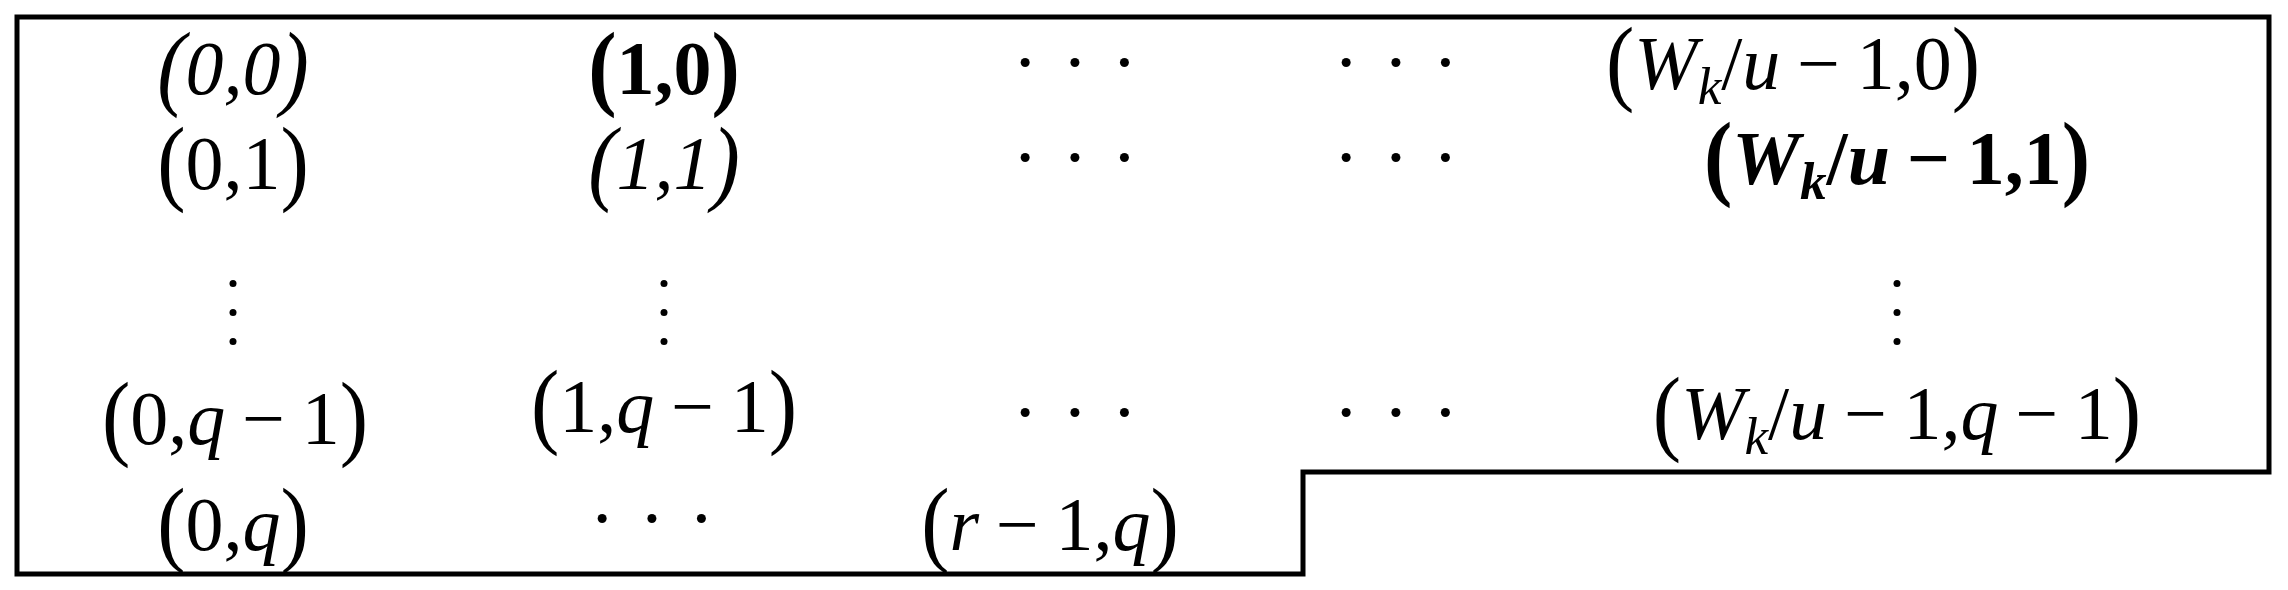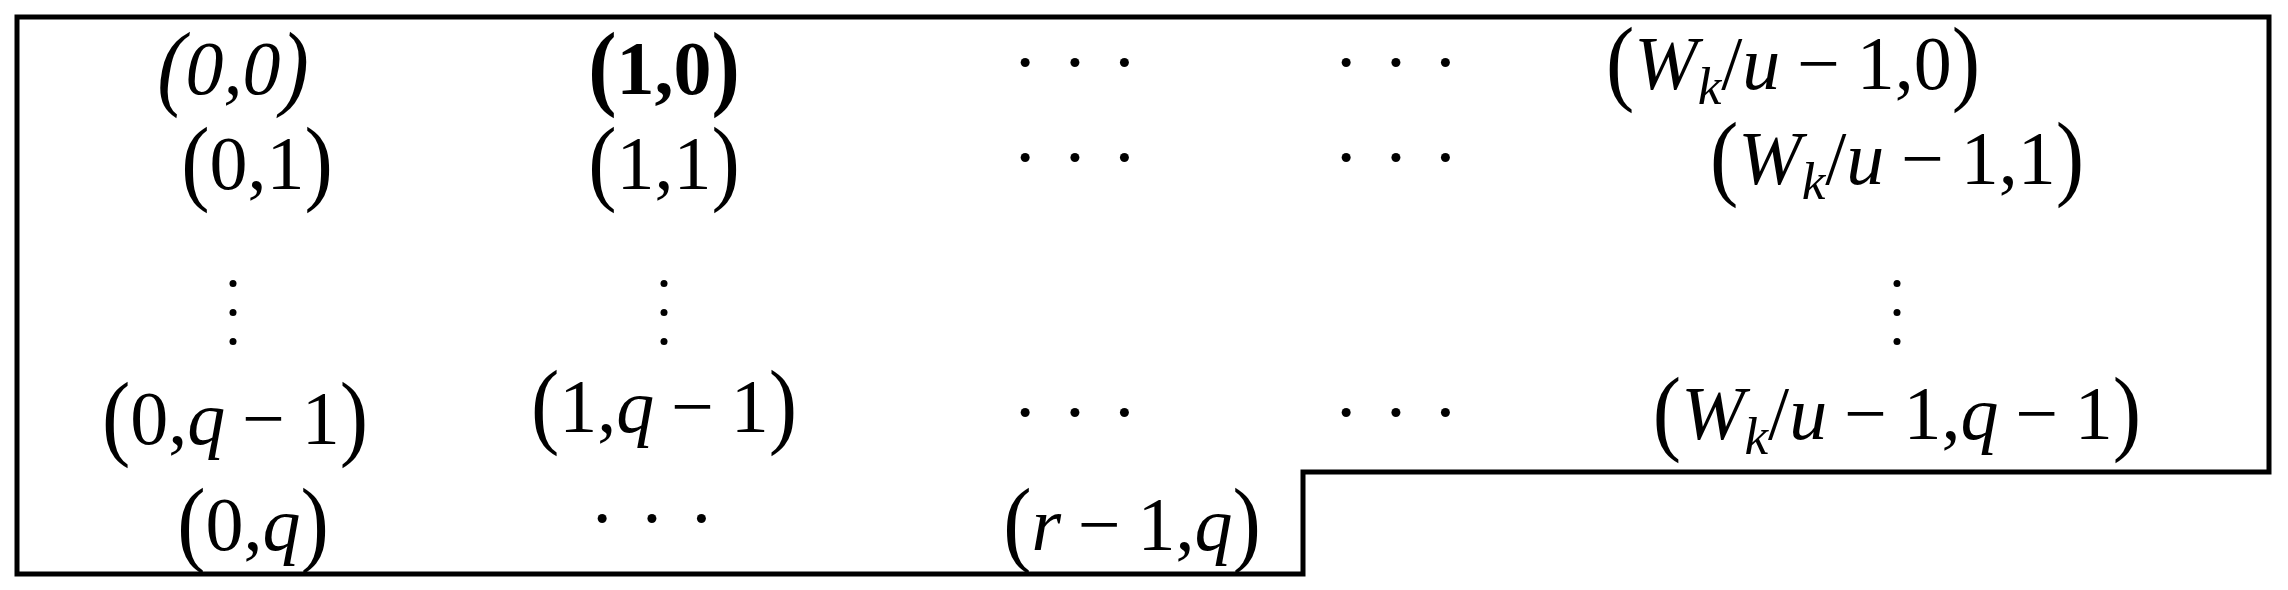--- a/index.html
+++ b/index.html
@@ -37,29 +37,29 @@
 </div>
 <div class="cell" style="left:664px; top:66px;font-weight:bold;">
   <span class="paren">(</span><span>1</span><span>,</span><span>0</span><span class="paren">)</span>
 </div>
 <div class="cell hdots" style="left:1087px; top:62px;">···</div>
 <div class="cell hdots" style="left:1408px; top:62px;">···</div>
 <div class="cell" style="left:1793px; top:66px;">
   <span class="paren">(</span><span class="it">W</span><span class="sub">k</span><span>/</span><span class="it">u</span><span class="op">−</span><span>1</span><span>,</span><span>0</span><span class="paren">)</span>
 </div>
 
-<div class="cell" style="left:233px; top:161px;margin-left:24px;">
+<div class="cell" style="left:233px; top:161px;">
   <span class="paren">(</span><span>0</span><span>,</span><span>1</span><span class="paren">)</span>
 </div>
-<div class="cell" style="left:664px; top:161px;">
+<div class="cell" style="left:664px; top:161px;font-style:italic;">
   <span class="paren">(</span><span>1</span><span>,</span><span>1</span><span class="paren">)</span>
 </div>
 <div class="cell hdots" style="left:1087px; top:157px;">···</div>
 <div class="cell hdots" style="left:1408px; top:157px;">···</div>
-<div class="cell" style="left:1897px; top:161px;">
+<div class="cell" style="left:1897px; top:161px;font-weight:bold;">
   <span class="paren">(</span><span class="it">W</span><span class="sub">k</span><span>/</span><span class="it">u</span><span class="op">−</span><span>1</span><span>,</span><span>1</span><span class="paren">)</span>
 </div>
 
 <div class="vdots" style="left:233px; top:280px;">
     <span></span>
     <span></span>
     <span></span>
   </div>
 <div class="vdots" style="left:664px; top:280px;">
     <span></span>
@@ -77,19 +77,19 @@
 </div>
 <div class="cell" style="left:664px; top:404px;">
   <span class="paren">(</span><span>1</span><span>,</span><span class="it">q</span><span class="op">−</span><span>1</span><span class="paren">)</span>
 </div>
 <div class="cell hdots" style="left:1087px; top:412px;">···</div>
 <div class="cell hdots" style="left:1408px; top:412px;">···</div>
 <div class="cell" style="left:1897px; top:416px;text-align:center;">
   <span class="paren">(</span><span class="it">W</span><span class="sub">k</span><span>/</span><span class="it">u</span><span class="op">−</span><span>1</span><span>,</span><span class="it">q</span><span class="op">−</span><span>1</span><span class="paren">)</span>
 </div>
 
-<div class="cell" style="left:233px; top:522px;margin-left:20px;">
+<div class="cell" style="left:233px; top:522px;">
   <span class="paren">(</span><span>0</span><span>,</span><span class="it">q</span><span class="paren">)</span>
 </div>
 <div class="cell hdots" style="left:664px; top:518px;">···</div>
-<div class="cell" style="left:1132px; top:522px;text-align:right;">
+<div class="cell" style="left:1050px; top:522px;text-align:right;">
   <span class="paren">(</span><span class="it">r</span><span class="op">−</span><span>1</span><span>,</span><span class="it">q</span><span class="paren">)</span>
 </div>
 
 </body></html>

